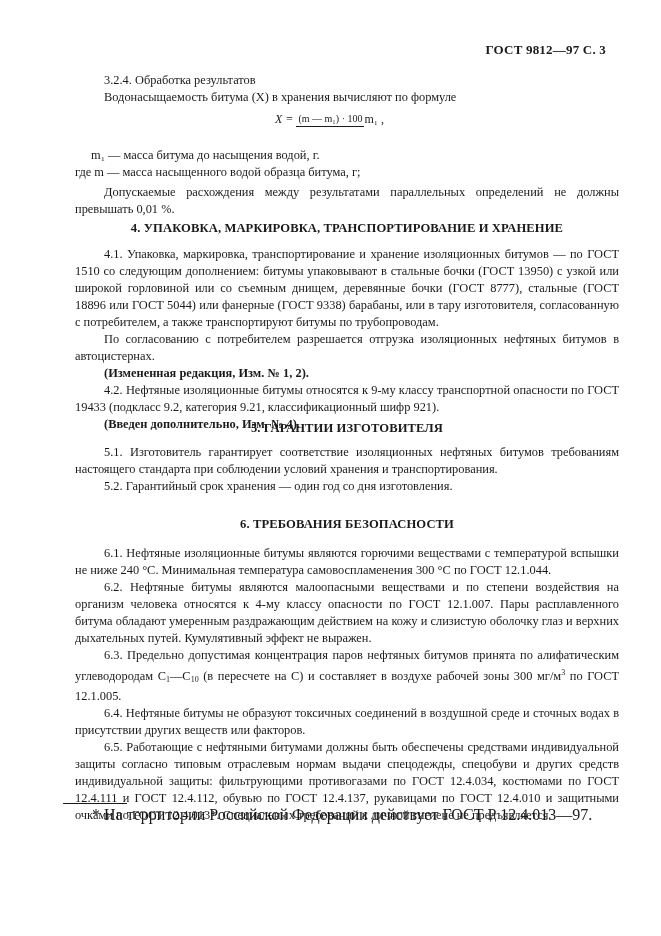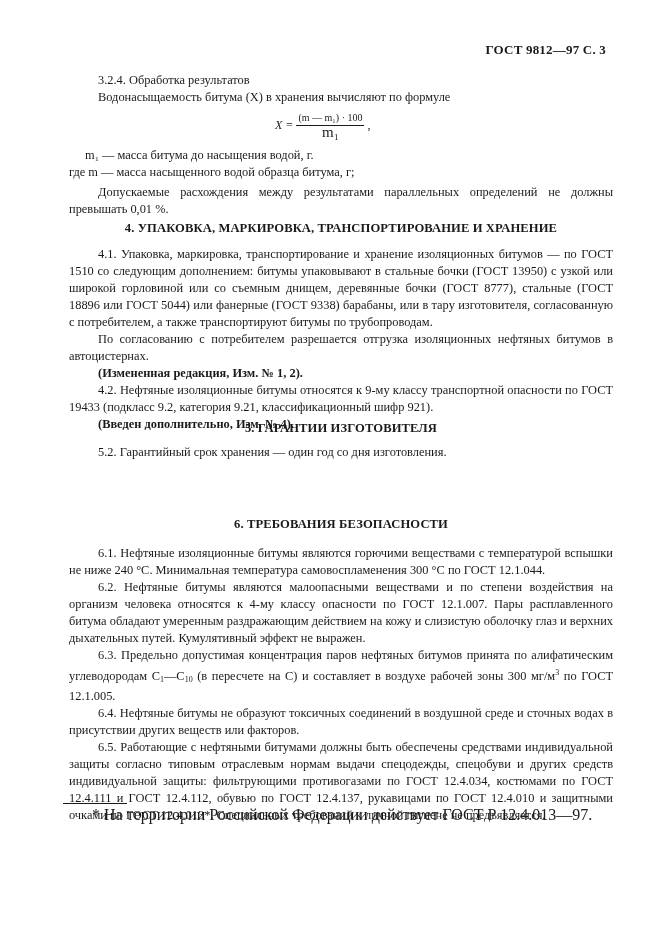--- a/index.html
+++ b/index.html
@@ -6,26 +6,26 @@
   body { width:661px; height:936px; position:relative; overflow:hidden;
          font-family:"Liberation Serif","DejaVu Serif",serif; color:#1a1a1a; font-size:12.4px; }
   .page { position:absolute; left:63px; top:0; width:544px; }
   .hdr { position:absolute; right:55px; top:42px; font-weight:bold; font-size:13px; letter-spacing:0.2px; }
   .p { margin:0; line-height:17px; text-align:justify; text-indent:29px; }
   .line { display:block; line-height:17px; }
   .h { text-align:center; font-weight:bold; font-size:12.6px; margin:0; line-height:17px; letter-spacing:0.1px; }
   b { font-weight:bold; }
   i { font-style:italic; }
   .formula { position:absolute; left:275px; top:112px; display:flex; align-items:center; font-size:12px; }
-  .frac { display:inline-flex; flex-direction:column; align-items:center; margin:0 3px; }
+  .frac { display:inline-flex; flex-direction:row; align-items:center; margin:0 3px; }
   .frac .num { font-size:10px; padding:0 2px 1px; border-bottom:1.4px solid #1a1a1a; line-height:12px; }
-  .frac .den { font-size:15px; line-height:13px; }
+  .frac .den { font-size:12px; line-height:13px; }
   sub { font-size:8px; vertical-align:-2px; }
   sup { font-size:8px; vertical-align:5px; }
-  .abs { position:absolute; left:6px; width:544px; }
+  .abs { position:absolute; left:12px; width:544px; }
   .fn-rule { position:absolute; left:0; top:803px; width:64px; border-top:1px solid #1a1a1a; }
   .fn { position:absolute; left:29px; top:808px; font-size:16px; line-height:14px; }
 </style>
 </head>
 <body>
 
 <div class="hdr">ГОСТ 9812—97 С. 3</div>
 
 <div class="page">
 
@@ -60,20 +60,21 @@
     <p class="p">По согласованию с потребителем разрешается отгрузка изоляционных нефтяных битумов в автоцистернах.</p>
     <p class="p"><b>(Измененная редакция, Изм. № 1, 2).</b></p>
     <p class="p">4.2. Нефтяные изоляционные битумы относятся к 9-му классу транспортной опасности по ГОСТ 19433 (подкласс 9.2, категория 9.21, классификационный шифр 921).</p>
     <p class="p"><b>(Введен дополнительно, Изм. № 4).</b></p>
   </div>
 
   <div class="abs" style="top:420px;">
     <p class="h">5. ГАРАНТИИ ИЗГОТОВИТЕЛЯ</p>
   </div>
   <div class="abs" style="top:444px;">
+    <p class="p">5.1. Изготовитель гарантирует соответствие изоляционных нефтяных битумов требованиям настоящего стандарта при соблюдении условий хранения и транспортирования.</p>
     <p class="p">5.2. Гарантийный срок хранения — один год со дня изготовления.</p>
   </div>
 
   <div class="abs" style="top:516px;">
     <p class="h">6. ТРЕБОВАНИЯ БЕЗОПАСНОСТИ</p>
   </div>
   <div class="abs" style="top:545px;">
     <p class="p">6.1. Нефтяные изоляционные битумы являются горючими веществами с температурой вспышки не ниже 240 °С. Минимальная температура самовоспламенения 300 °С по ГОСТ 12.1.044.</p>
     <p class="p">6.2. Нефтяные битумы являются малоопасными веществами и по степени воздействия на организм человека относятся к 4-му классу опасности по ГОСТ 12.1.007. Пары расплавленного битума обладают умеренным раздражающим действием на кожу и слизистую оболочку глаз и верхних дыхательных путей. Кумулятивный эффект не выражен.</p>
     <p class="p"><span>6.3. Предельно допустимая концентрация паров нефтяных битумов принята по алифатическим углеводородам C</span><sub>1</sub><span>—C</span><sub>10</sub><span> (в пересчете на С) и составляет в воздухе рабочей зоны 300 мг/м</span><sup>3</sup><span> по ГОСТ 12.1.005.</span></p>

